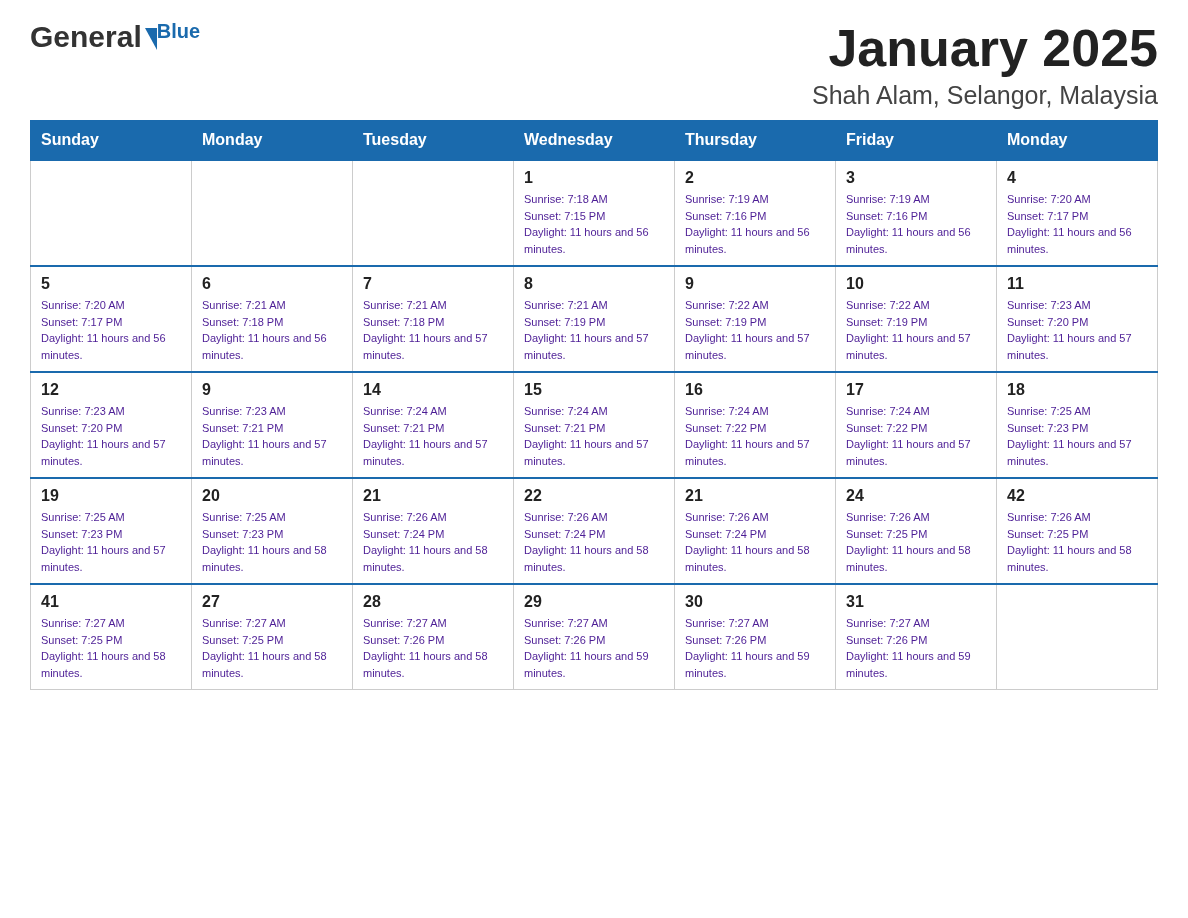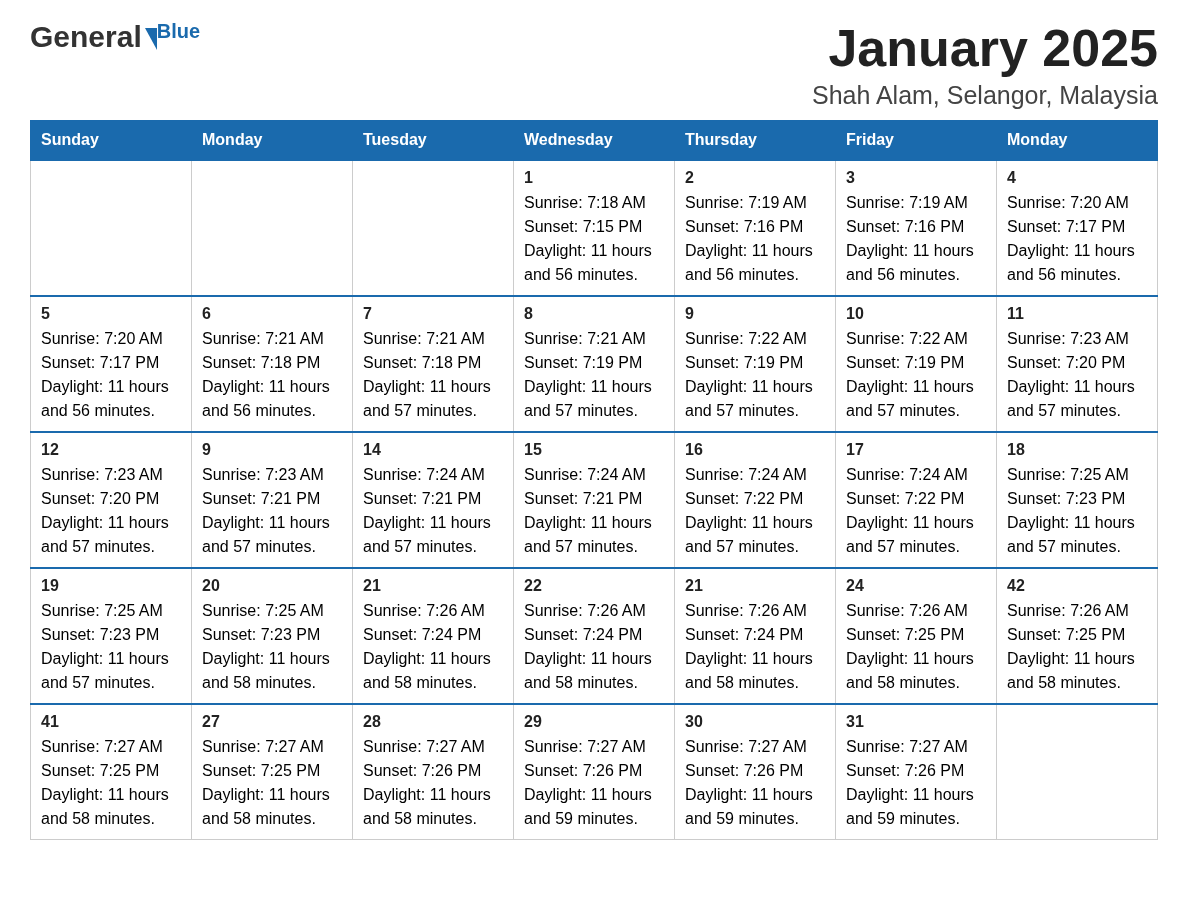--- a/index.html
+++ b/index.html
@@ -56,22 +56,22 @@
     .calendar tbody tr {
       border-top: 2px solid #1a6aad;
     }
     .day-number {
       font-size: 16px;
       font-weight: bold;
       color: #222;
       margin-bottom: 4px;
     }
     .day-info {
-      font-size: 16px;
-      color: #000000;
+      font-size: 11px;
+      color: #4c1d95;
       line-height: 1.5;
     }
     .empty-cell {
       background: #fff;
     }
     
     .logo-container {
       display: flex;
       flex-direction: row;
     }

